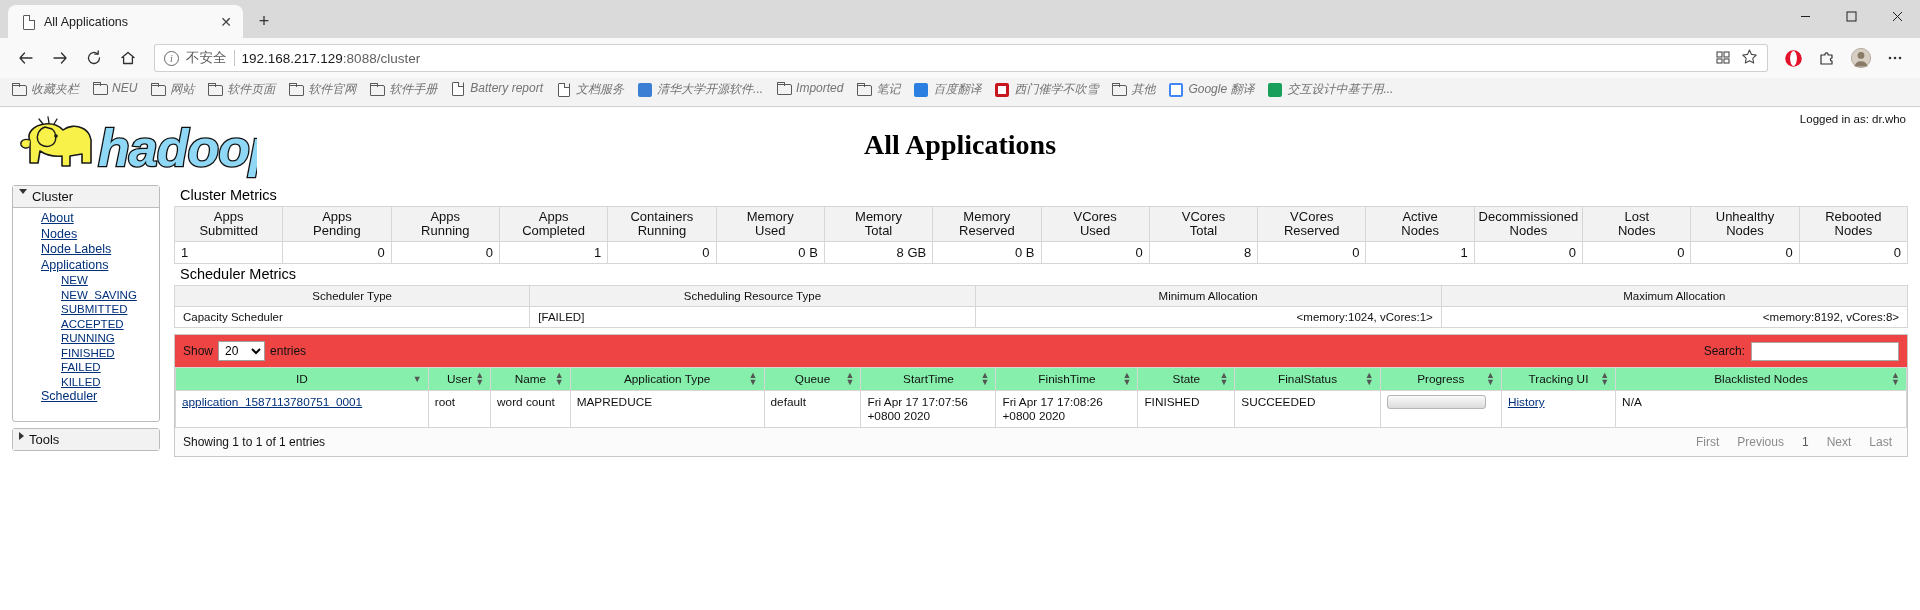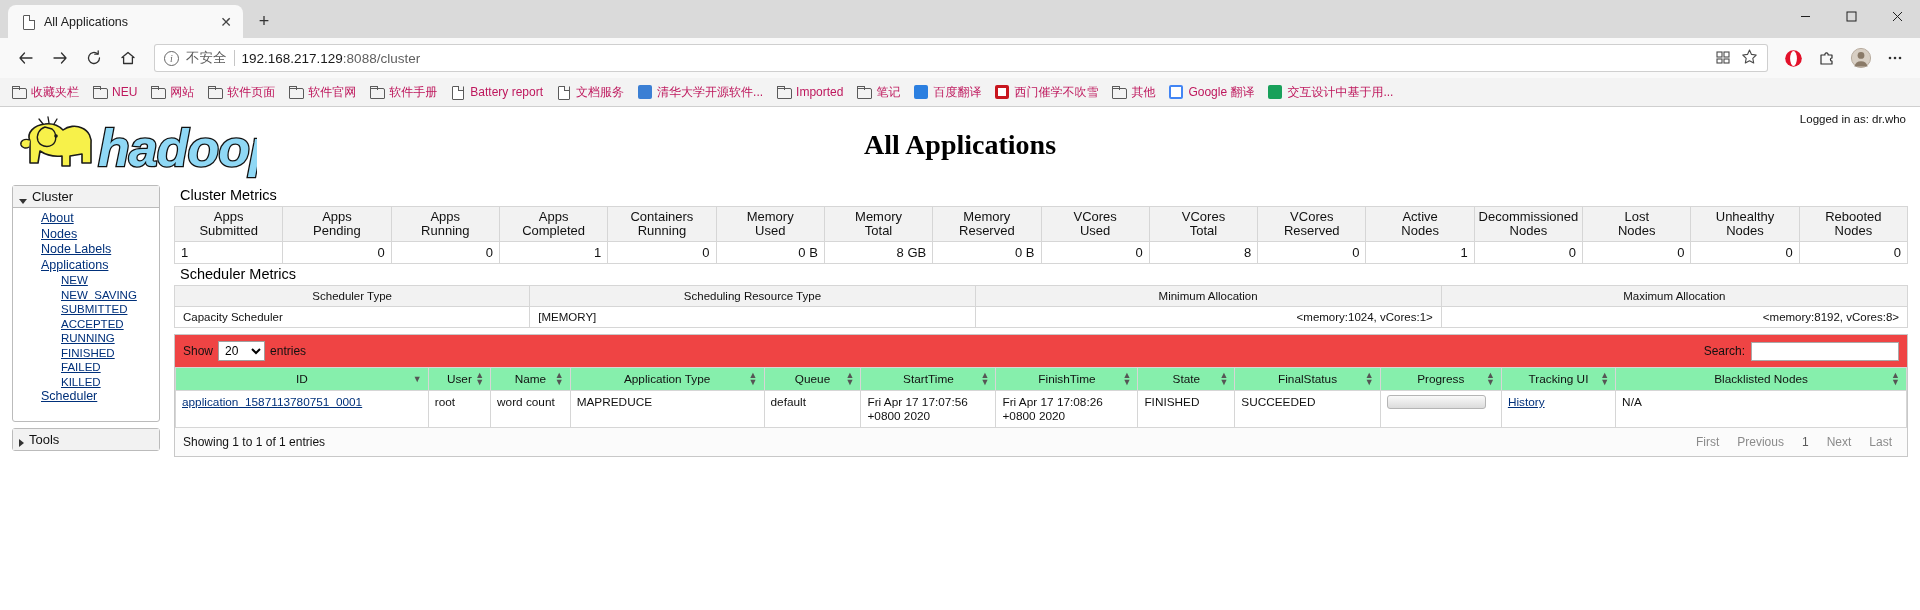--- a/index.html
+++ b/index.html
@@ -54,22 +54,22 @@
     display:flex;align-items:center;justify-content:center;font-size:10px;color:#666;
     font-family:"Liberation Serif", serif; font-style:italic; flex:0 0 15px; }
   .notsecure { color:#5a5a5a; font-size:13.5px; }
   .omni-sep { width:1px; height:16px; background:#c6c6c6; }
   .url { color:#1a1a1a; font-size:13.5px; }
   .url .dim { color:#5f5f5f; }
   .omni-right { margin-left:auto; display:flex; align-items:center; gap:10px; }
   .navbar-right { display:flex; align-items:center; gap:4px; }
   .icon-btn { width:30px; height:30px; display:flex; align-items:center; justify-content:center; color:#303030;}
 
-  .bookmarks { height: 28px; background:#f3f3f3; display:flex; align-items:center;
-    padding: 0 6px; gap: 2px; font-size: 12px; color:#be185d; overflow:hidden; white-space:nowrap; }
+  .bookmarks { height: 28px; background:#f3f3f3; display:flex; align-items:flex-start;
+    padding: 0 6px; gap: 2px; font-size: 12px; color:#737373; overflow:hidden; white-space:nowrap;font-style:italic; }
   .bm { display:flex; align-items:center; gap:5px; padding: 3px 6px; border-radius:4px; }
   .bm-ico { width:14px; height:13px; flex:0 0 14px; position:relative; }
   .bm-ico.folder::before {
     content:""; position:absolute; left:0; top:2px; width:13px; height:9px;
     border:1.1px solid #5a5a5a; border-radius:1px 2px 1px 1px;
   }
   .bm-ico.folder::after {
     content:""; position:absolute; left:0; top:0px; width:6px; height:3px;
     border:1.1px solid #5a5a5a; border-bottom:none; border-radius:1px 1px 0 0;
   }
@@ -96,21 +96,21 @@
     font-size: 28px; font-weight: bold; color:#000; letter-spacing:0px;
     font-family:"Liberation Serif", serif;
   }
 
   .body-wrap { display:flex; padding: 0 12px 0 12px; gap: 0; }
 
   
   .sidebar { width: 148px; flex: 0 0 148px; }
   .nav-block { border:1px solid #bbb; border-radius:3px; margin-bottom: 6px; background:#fff; }
   .nav-head { background:#f2f2f2; border-bottom:1px solid #bbb; padding: 3px 6px;
-    font-size: 13px; color:#111; display:flex; align-items:flex-end; gap:5px; }
+    font-size: 13px; color:#111; display:flex; align-items:flex-start; gap:5px; }
   .nav-head.collapsed { border-bottom:none; }
   .caret-d { width:0;height:0;border-left:4px solid transparent;border-right:4px solid transparent;border-top:5px solid #333;}
   .caret-r { width:0;height:0;border-top:4px solid transparent;border-bottom:4px solid transparent;border-left:5px solid #333;}
   .nav-list { padding: 3px 0 16px 0; }
   .nav-item { padding: 0px 0 0px 28px; font-size: 12.5px; line-height: 15.5px; }
   .nav-item a { color:#00307a; text-decoration:underline; }
   .nav-sub { padding-left: 48px; font-size: 11.5px; line-height: 14.5px; }
   .nav-sub a { color:#00307a; text-decoration:underline; }
   .nav-item.lvl1 { padding-left: 28px; }
 
@@ -446,21 +446,21 @@
               <tr id="sm-head">
                 <th>Scheduler Type</th>
                 <th>Scheduling Resource Type</th>
                 <th>Minimum Allocation</th>
                 <th>Maximum Allocation</th>
               </tr>
             </thead>
           <tbody>
               <tr id="sm-body">
                 <td>Capacity Scheduler</td>
-                <td>[MEMORY]</td>
+                <td>[FAILED]</td>
                 <td class="center">&lt;memory:1024, vCores:1&gt;</td>
                 <td class="center">&lt;memory:8192, vCores:8&gt;</td>
               </tr>
             </tbody>
         </table>
 
         <div class="apps-panel">
           <div class="apps-topbar">
             <div class="show-entries">
               <span>Show</span>

